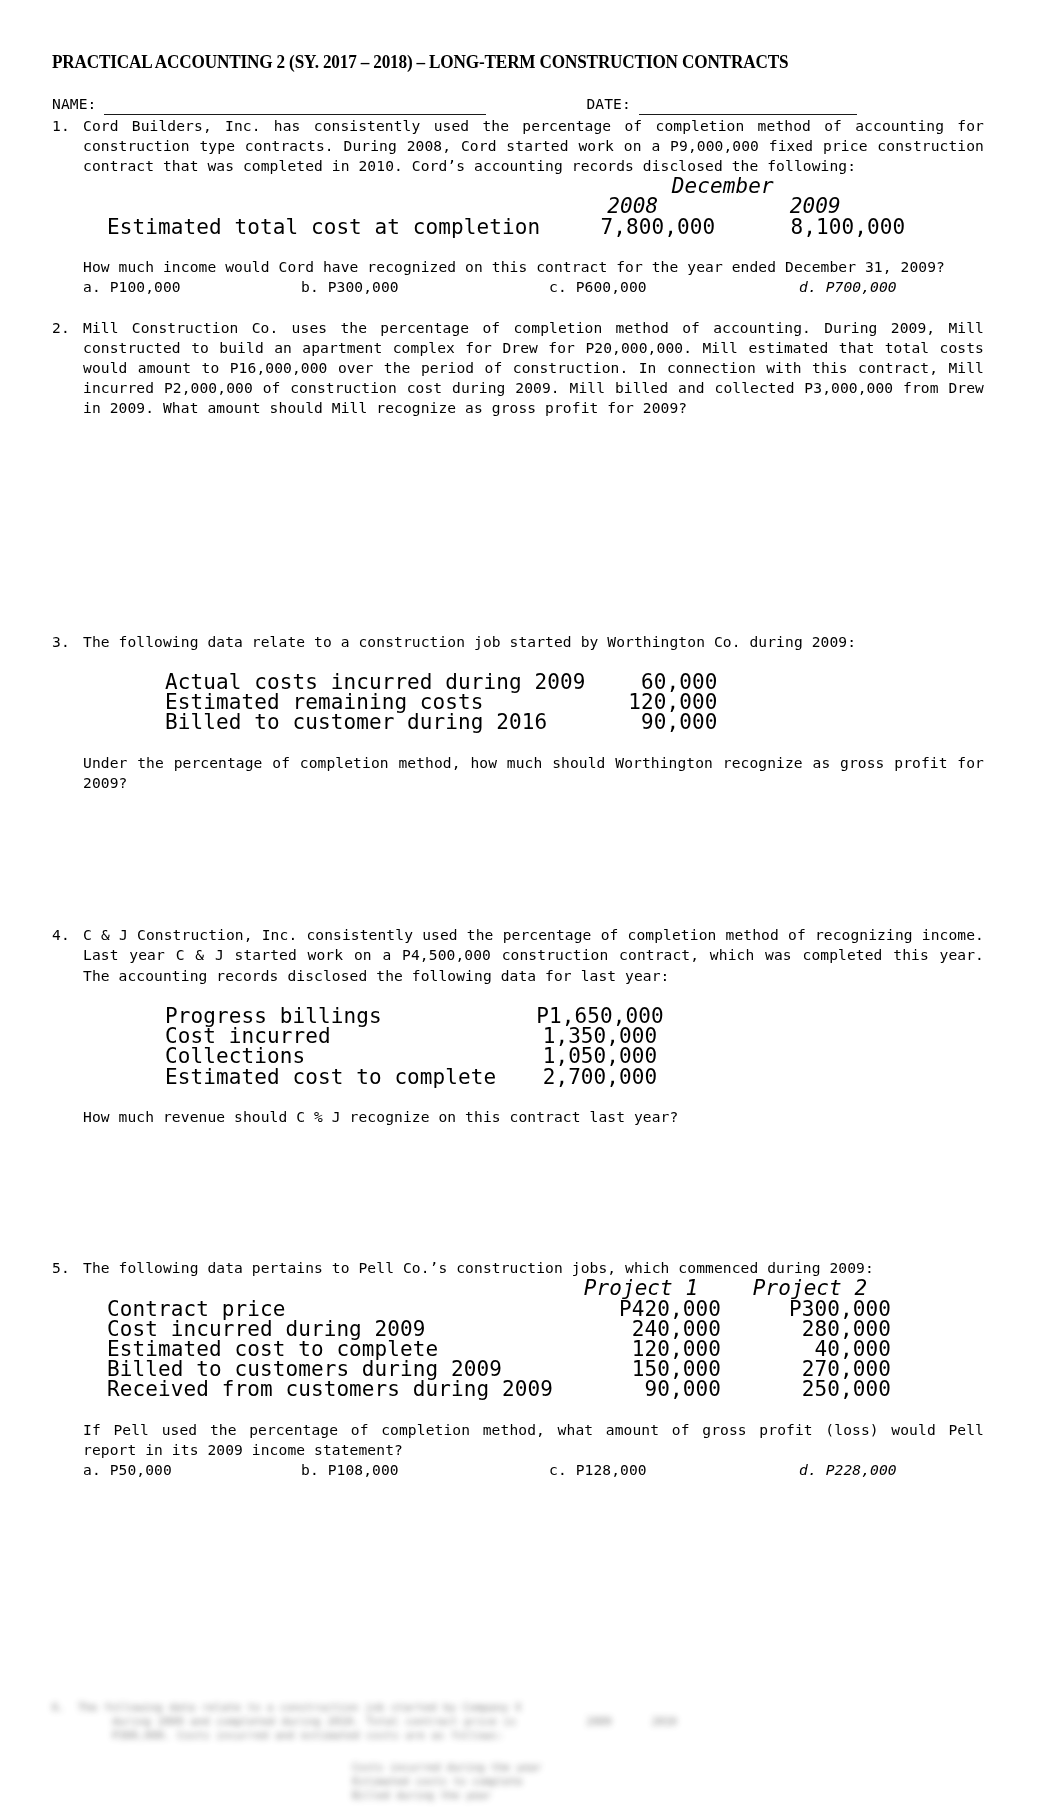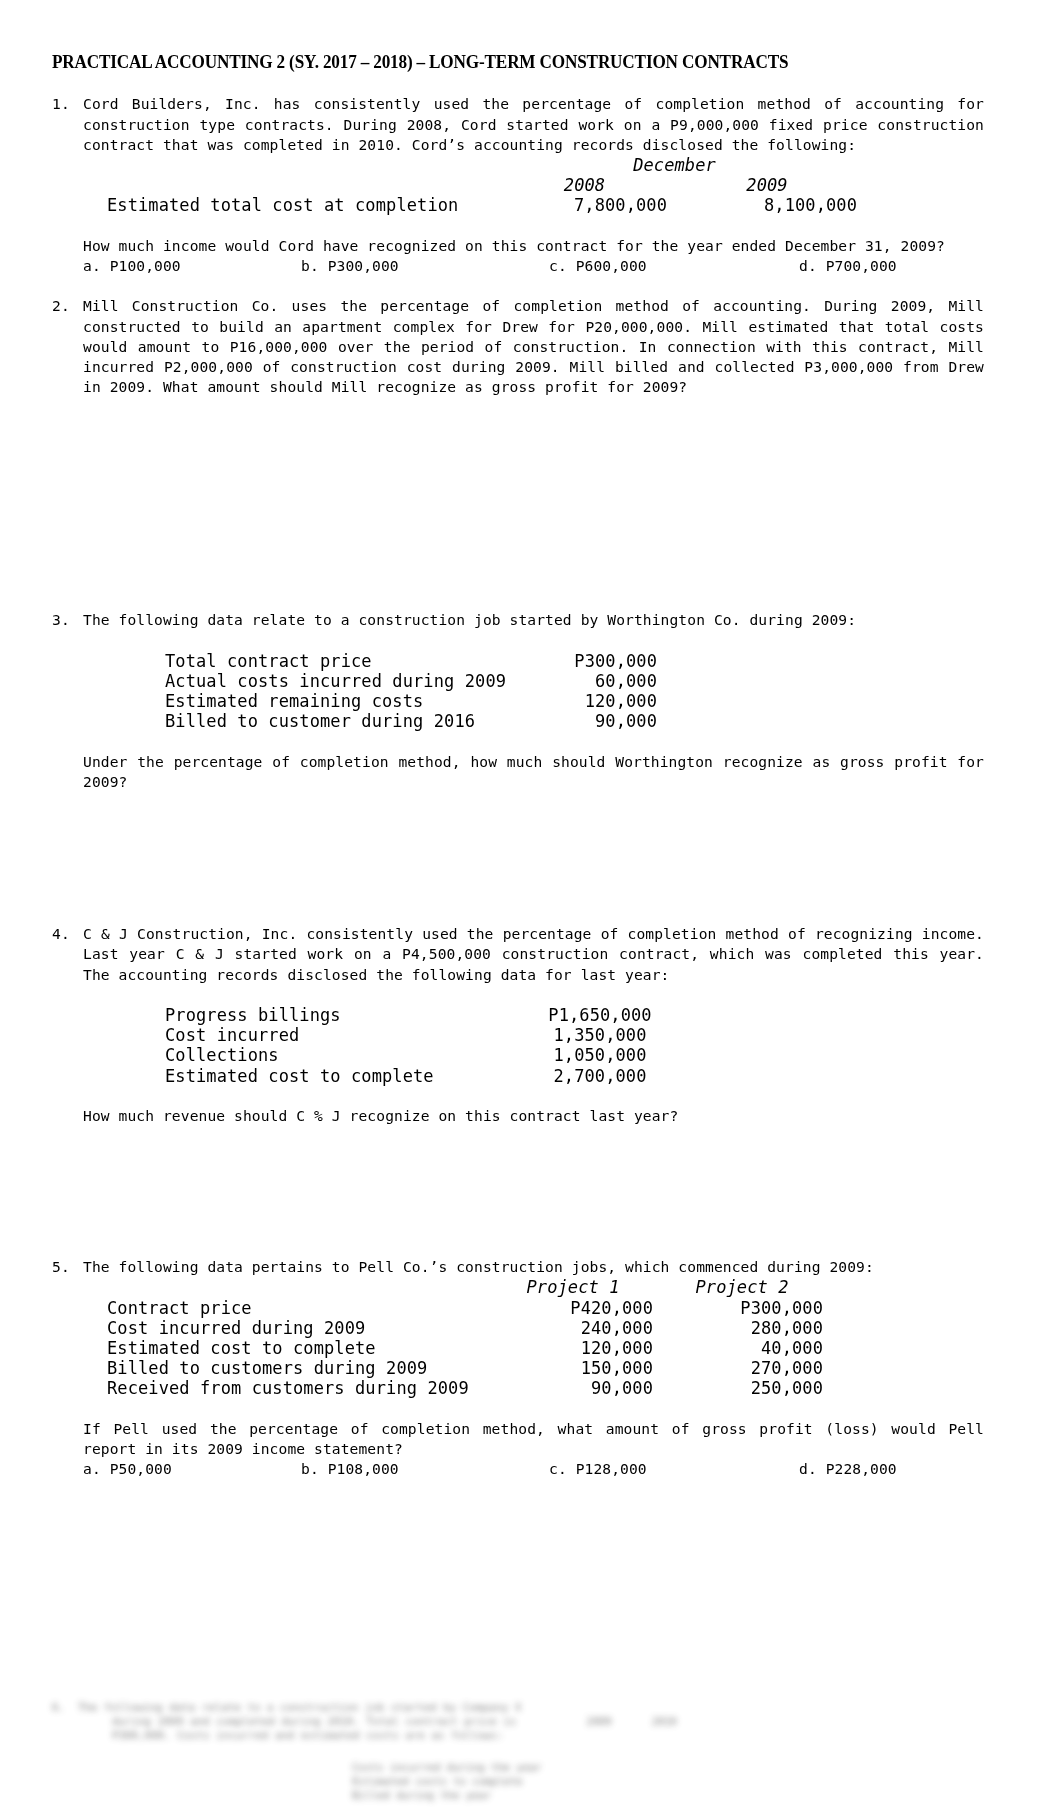--- a/index.html
+++ b/index.html
@@ -79,21 +79,21 @@
     text-align-last: left;
     text-justify: inter-word;
   }
   .para { margin: 0; }
   .blank-line { height: 20.2px; }
 
   
   table.data {
     border-collapse: collapse;
     font-family: "DejaVu Sans Mono", "Liberation Mono", monospace;
-    font-size: 17px;
+    font-size: 21px;
     line-height: 20.2px;
   }
   table.data td, table.data th {
     padding: 0;
     font-weight: normal;
     white-space: nowrap;
   }
   .colhead {
     font-style: italic;
     text-align: center;
@@ -127,21 +127,21 @@
 
   
   .choices {
     display: flex;
     white-space: nowrap;
   }
   .choices .ch { flex: 0 0 auto; }
   .ch-a { width: 218px; }
   .ch-b { width: 248px; }
   .ch-c { width: 250px; }
-  .ch-d { width: auto; }
+  .ch-d { width: auto; font-style: italic; }
 
   
   .blurred {
     position: absolute;
     left: 52px;
     top: 1700px;
     width: 958px;
     height: 104px;
     filter: blur(3.1px);
     opacity: 0.72;
@@ -160,20 +160,27 @@
   .bsub { margin-left: 60px; }
   .bsub2 { margin-left: 300px; }
 </style>
 </head>
 <body>
 
 <div class="page">
 
   <h1 class="doc-title">PRACTICAL ACCOUNTING 2 (SY. 2017 – 2018) – LONG-TERM CONSTRUCTION CONTRACTS</h1>
 
+  <div class="mono nameline">
+    <span class="lbl">NAME:</span>
+    <span class="rule rule-name"></span>
+    <span class="gap-mid"></span>
+    <span class="lbl">DATE:</span>
+    <span class="rule rule-date"></span>
+  </div>
 
   <div class="mono q">
     <div class="q-num">1.</div>
     <div class="q-body">
       <p class="para just">Cord Builders, Inc. has consistently used the percentage of completion method of accounting for construction type contracts. During 2008, Cord started work on a P9,000,000 fixed price construction contract that was completed in 2010. Cord’s accounting records disclosed the following:</p>
 
       <table class="data t1">
         <tbody>
             <tr>
           <td class="c-label"></td>
@@ -217,24 +224,20 @@
 
   <div class="mono q">
     <div class="q-num">3.</div>
     <div class="q-body">
       <p class="para just">The following data relate to a construction job started by Worthington Co. during 2009:</p>
 
       <div class="blank-line"></div>
 
       <table class="data t3">
         <tbody>
-            <tr>
-          <td class="c-label">Total contract price</td>
-          <td class="c-a amt">P300,000</td>
-        </tr>
         <tr>
           <td class="c-label">Actual costs incurred during 2009</td>
           <td class="c-a amt">60,000</td>
         </tr>
         <tr>
           <td class="c-label">Estimated remaining costs</td>
           <td class="c-a amt">120,000</td>
         </tr>
         <tr>
           <td class="c-label">Billed to customer during 2016</td>

